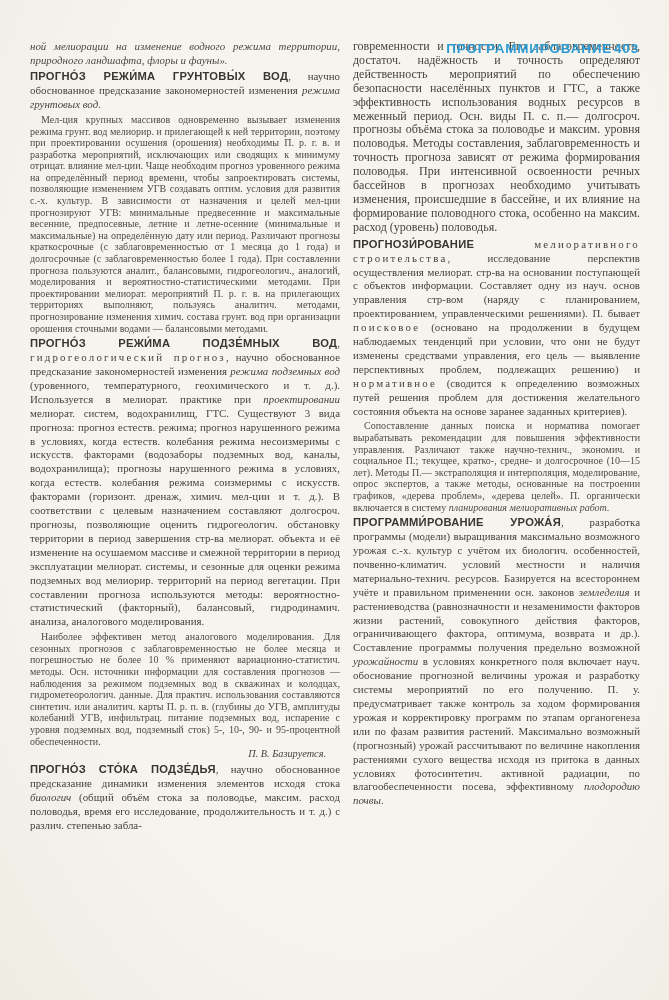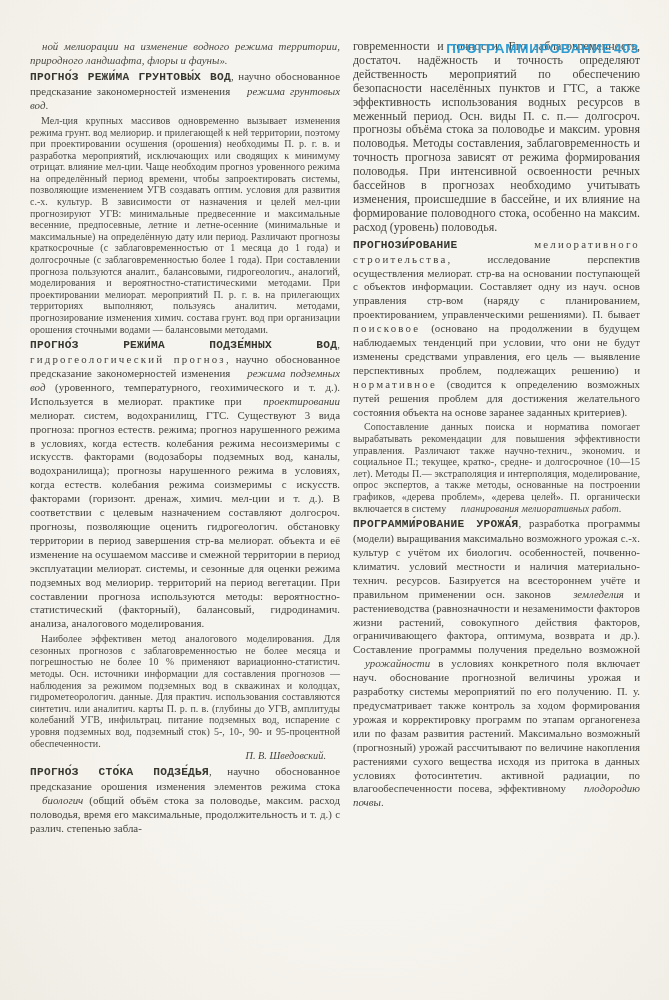--- a/index.html
+++ b/index.html
@@ -34,23 +34,23 @@
   }
   .lead { font-size: 10.9px; line-height: 13.9px; margin-top: 3px; }
   .body-p { font-size: 12px; line-height: 13.9px; }
   .petit { font-size: 10px; line-height: 11.6px; margin-top: 2px; color: #4c4b45; }
   .indent { text-indent: 11px; }
   .sig {
     text-align: right; font-style: italic; font-size: 10.3px;
     line-height: 12px; margin-top: 1px; padding-right: 14px;
   }
   .seg-n {}
-  .seg-i { font-style: italic; margin-left: 12px; }
+  .seg-i { font-style: italic; }
   .seg-b {
-    font-family: Liberation Mono, monospace; font-weight: 700;
+    font-family: Liberation Sans, sans-serif; font-weight: 700;
     font-size: 11.2px; letter-spacing: 0.25px; color: #37362f;
   }
   .seg-sp { letter-spacing: 2.2px; }
 </style>
 </head>
 <body>
 
 <div class="page">
 
   <div class="running-head">
@@ -60,23 +60,23 @@
   <div class="columns">
 
     <div class="col col-left">
       <p class="cont"><span class="seg-i">ной мелиорации на изменение водного режима территории, природного ландшафта, флоры и фауны».</span></p>
 
       <p class="lead"><span class="seg-b">ПРОГНО́З РЕЖИ́МА ГРУНТОВЫ́Х ВОД</span><span class="seg-n">, научно обоснованное предсказание закономерностей изменения </span><span class="seg-i">режима грунтовых вод</span><span class="seg-n">.</span></p>
       <p class="petit indent"><span class="seg-n">Мел-ция крупных массивов одновременно вызывает изменения режима грунт. вод мелиорир. и прилегающей к ней территории, поэтому при проектировании осушения (орошения) необходимы П. р. г. в. и разработка мероприятий, исключающих или сводящих к минимуму отрицат. влияние мел-ции. Чаще необходим прогноз уровенного режима на определённый период времени, чтобы запроектировать системы, позволяющие изменением УГВ создавать оптим. условия для развития с.-х. культур. В зависимости от назначения и целей мел-ции прогнозируют УГВ: минимальные предвесенние и максимальные весенние, предпосевные, летние и летне-осенние (минимальные и максимальные) на определённую дату или период. Различают прогнозы краткосрочные (с заблаговременностью от 1 месяца до 1 года) и долгосрочные (с заблаговременностью более 1 года). При составлении прогноза пользуются аналит., балансовыми, гидрогеологич., аналогий, моделирования и вероятностно-статистическими методами. При проектировании мелиорат. мероприятий П. р. г. в. на прилегающих территориях выполняют, пользуясь аналитич. методами, прогнозирование изменения химич. состава грунт. вод при организации орошения сточными водами — балансовыми методами.</span></p>
 
       <p class="lead"><span class="seg-b">ПРОГНО́З РЕЖИ́МА ПОДЗЕ́МНЫХ ВОД</span><span class="seg-n">, </span><span class="seg-sp">гидрогеологический прогноз</span><span class="seg-n">, научно обоснованное предсказание закономерностей изменения </span><span class="seg-i">режима подземных вод</span><span class="seg-n"> (уровенного, температурного, геохимического и т. д.). Используется в мелиорат. практике при </span><span class="seg-i">проектировании</span><span class="seg-n"> мелиорат. систем, водохранилищ, ГТС. Существуют 3 вида прогноза: прогноз естеств. режима; прогноз нарушенного режима в условиях, когда естеств. колебания режима несоизмеримы с искусств. факторами (водозаборы подземных вод, каналы, водохранилища); прогнозы нарушенного режима в условиях, когда естеств. колебания режима соизмеримы с искусств. факторами (горизонт. дренаж, химич. мел-ции и т. д.). В соответствии с целевым назначением составляют долгосроч. прогнозы, позволяющие оценить гидрогеологич. обстановку территории в период завершения стр-ва мелиорат. объекта и её изменение на осушаемом массиве и смежной территории в период эксплуатации мелиорат. системы, и сезонные для оценки режима подземных вод мелиорир. территорий на период вегетации. При составлении прогноза используются методы: вероятностно-статистический (факторный), балансовый, гидродинамич. анализа, аналогового моделирования.</span></p>
       <p class="petit indent"><span class="seg-n">Наиболее эффективен метод аналогового моделирования. Для сезонных прогнозов с заблаговременностью не более месяца и погрешностью не более 10 % применяют вариационно-статистич. методы. Осн. источники информации для составления прогнозов — наблюдения за режимом подземных вод в скважинах и колодцах, гидрометеорологич. данные. Для практич. использования составляются синтетич. или аналитич. карты П. р. п. в. (глубины до УГВ, амплитуды колебаний УГВ, инфильтрац. питание подземных вод, испарение с уровня подземных вод, подземный сток) 5-, 10-, 90- и 95-процентной обеспеченности.</span></p>
-      <p class="sig"><span class="seg-i">П. В. Шведовский.</span></p>
+      <p class="sig"><span class="seg-i">П. В. Базируется.</span></p>
 
-      <p class="lead"><span class="seg-b">ПРОГНО́З СТО́КА ПОДЗЕ́ДЬЯ</span><span class="seg-n">, научно обоснованное предсказание орошения изменения элементов режима стока </span><span class="seg-i">биологич</span><span class="seg-n"> (общий объём стока за половодье, максим. расход половодья, время его максимальные, продолжительность и т. д.) с различ. степенью забла-</span></p>
+      <p class="lead"><span class="seg-b">ПРОГНО́З СТО́КА ПОДЗЕ́ДЬЯ</span><span class="seg-n">, научно обоснованное предсказание динамики изменения элементов исходя стока </span><span class="seg-i">биологич</span><span class="seg-n"> (общий объём стока за половодье, максим. расход половодья, время его исследование, продолжительность и т. д.) с различ. степенью забла-</span></p>
     </div>
 
     <div class="col col-right">
       <p class="body-p"><span class="seg-n">говременности и точности. Его заблаговременность, достаточ. надёжность и точность определяют действенность мероприятий по обеспечению безопасности населённых пунктов и ГТС, а также эффективность использования водных ресурсов в меженный период. Осн. виды П. с. п.— долгосроч. прогнозы объёма стока за половодье и максим. уровня половодья. Методы составления, заблаговременность и точность прогноза зависят от режима формирования половодья. При интенсивной освоенности речных бассейнов в прогнозах необходимо учитывать изменения, происшедшие в бассейне, и их влияние на формирование половодного стока, особенно на максим. расход (уровень) половодья.</span></p>
 
       <p class="lead"><span class="seg-b">ПРОГНОЗИ́РОВАНИЕ</span><span class="seg-n"> </span><span class="seg-sp">мелиоративного строительства</span><span class="seg-n">, исследование перспектив осуществления мелиорат. стр-ва на основании поступающей с объектов информации. Составляет одну из науч. основ управления стр-вом (наряду с планированием, проектированием, управленческими решениями). П. бывает </span><span class="seg-sp">поисковое</span><span class="seg-n"> (основано на продолжении в будущем наблюдаемых тенденций при условии, что они не будут изменены средствами управления, его цель — выявление перспективных проблем, подлежащих решению) и </span><span class="seg-sp">нормативное</span><span class="seg-n"> (сводится к определению возможных путей решения проблем для достижения желательного состояния объекта на основе заранее заданных критериев).</span></p>
       <p class="petit indent"><span class="seg-n">Сопоставление данных поиска и норматива помогает вырабатывать рекомендации для повышения эффективности управления. Различают также научно-технич., экономич. и социальное П.; текущее, кратко-, средне- и долгосрочное (10—15 лет). Методы П.— экстраполяция и интерполяция, моделирование, опрос экспертов, а также методы, основанные на построении графиков, «дерева проблем», «дерева целей». П. органически включается в систему </span><span class="seg-i">планирования мелиоративных работ.</span></p>
 
       <p class="lead"><span class="seg-b">ПРОГРАММИ́РОВАНИЕ УРОЖА́Я</span><span class="seg-n">, разработка программы (модели) выращивания максимально возможного урожая с.-х. культур с учётом их биологич. особенностей, почвенно-климатич. условий местности и наличия материально-технич. ресурсов. Базируется на всестороннем учёте и правильном применении осн. законов </span><span class="seg-i">земледелия</span><span class="seg-n"> и растениеводства (равнозначности и незаменимости факторов жизни растений, совокупного действия факторов, ограничивающего фактора, оптимума, возврата и др.). Составление программы получения предельно возможной </span><span class="seg-i">урожайности</span><span class="seg-n"> в условиях конкретного поля включает науч. обоснование прогнозной величины урожая и разработку системы мероприятий по его получению. П. у. предусматривает также контроль за ходом формирования урожая и корректировку программ по этапам органогенеза или по фазам развития растений. Максимально возможный (прогнозный) урожай рассчитывают по величине накопления растениями сухого вещества исходя из притока в данных условиях фотосинтетич. активной радиации, по влагообеспеченности посева, эффективному </span><span class="seg-i">плодородию почвы</span><span class="seg-n">.</span></p>
     </div>

